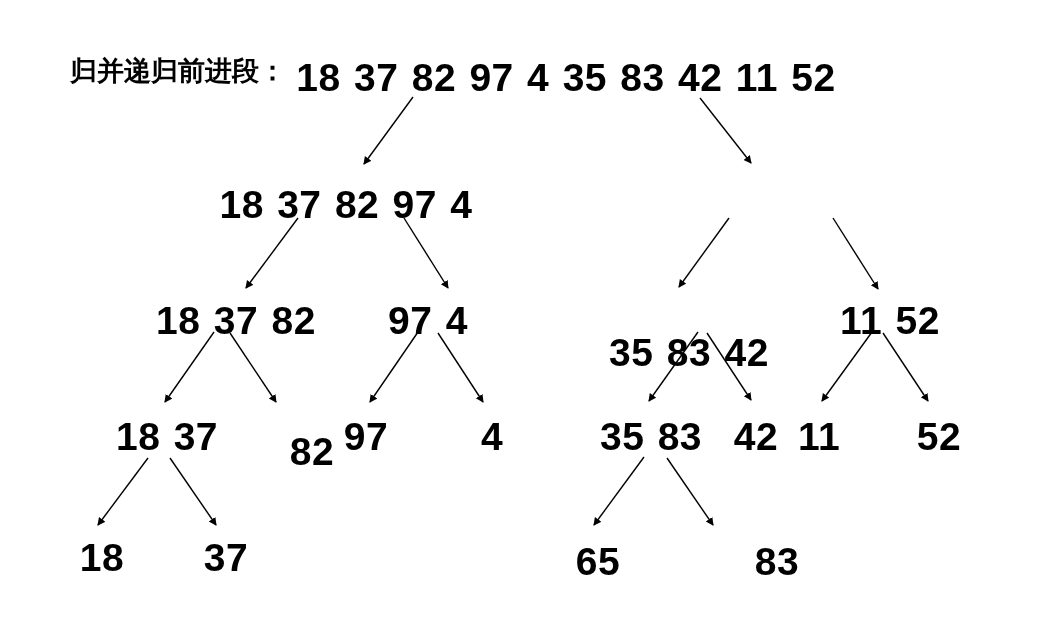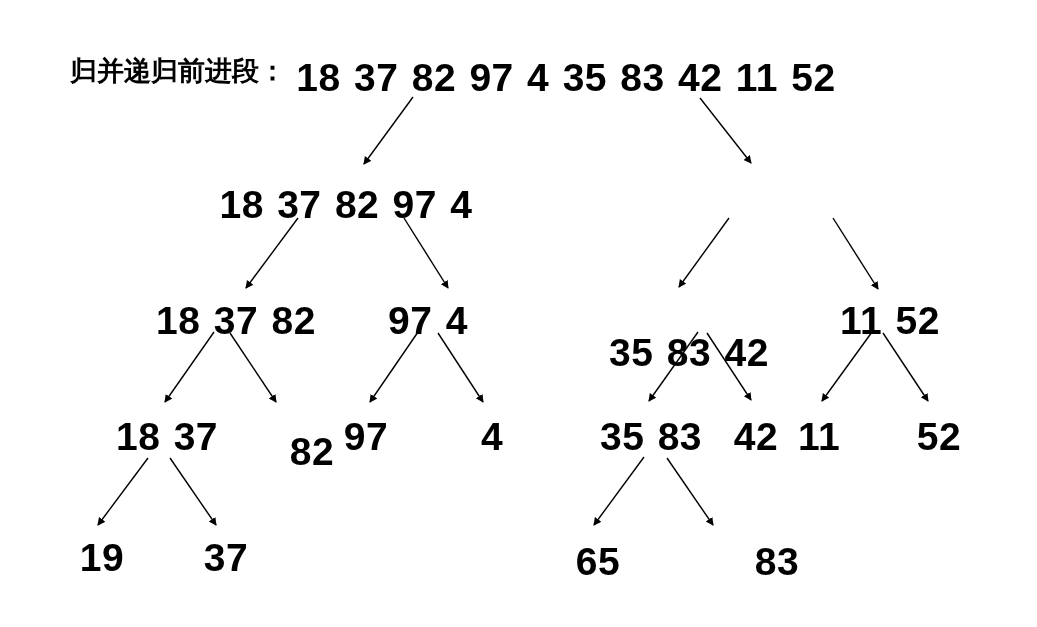--- a/index.html
+++ b/index.html
@@ -91,18 +91,18 @@
 
   <div class="node" style="left:167px; top:417px;">18 37</div>
   <div class="node" style="left:279px; top:432px;margin-left:33px;">82</div>
   <div class="node" style="left:366px; top:417px;">97</div>
   <div class="node" style="left:492px; top:417px;">4</div>
   <div class="node" style="left:651px; top:417px;">35 83</div>
   <div class="node" style="left:756px; top:417px;text-align:center;">42</div>
   <div class="node" style="left:819px; top:417px;">11</div>
   <div class="node" style="left:939px; top:417px;">52</div>
 
-  <div class="node" style="left:102px; top:538px;">19</div>
+  <div class="node" style="left:102px; top:538px;">18</div>
   <div class="node" style="left:226px; top:538px;">37</div>
   <div class="node" style="left:598px; top:542px;">65</div>
   <div class="node" style="left:730px; top:542px;margin-left:47px;">83</div>
 
 </div>
 
 </body></html>

